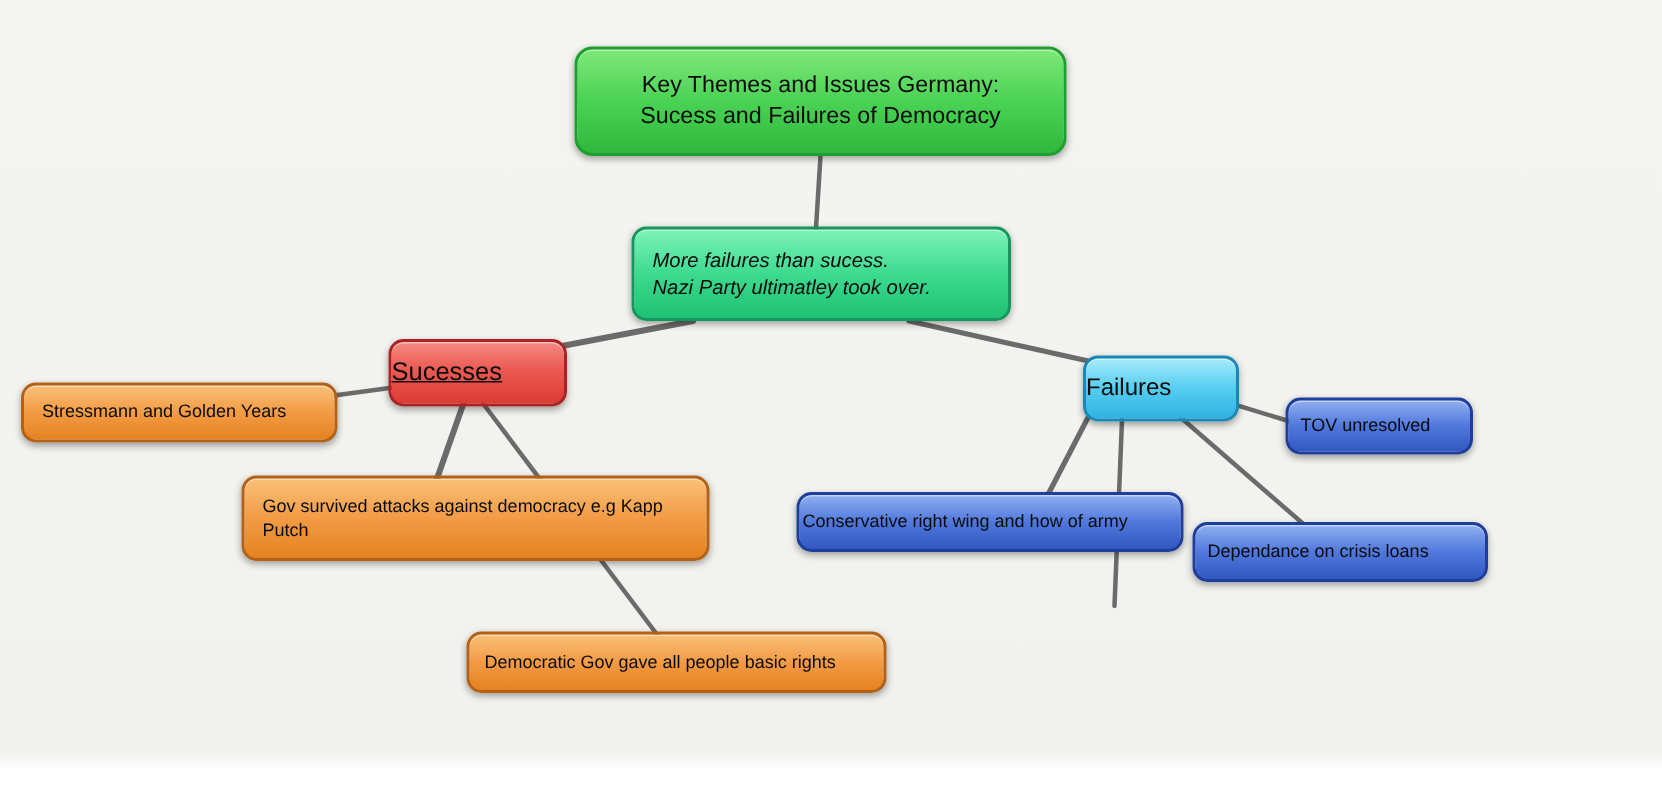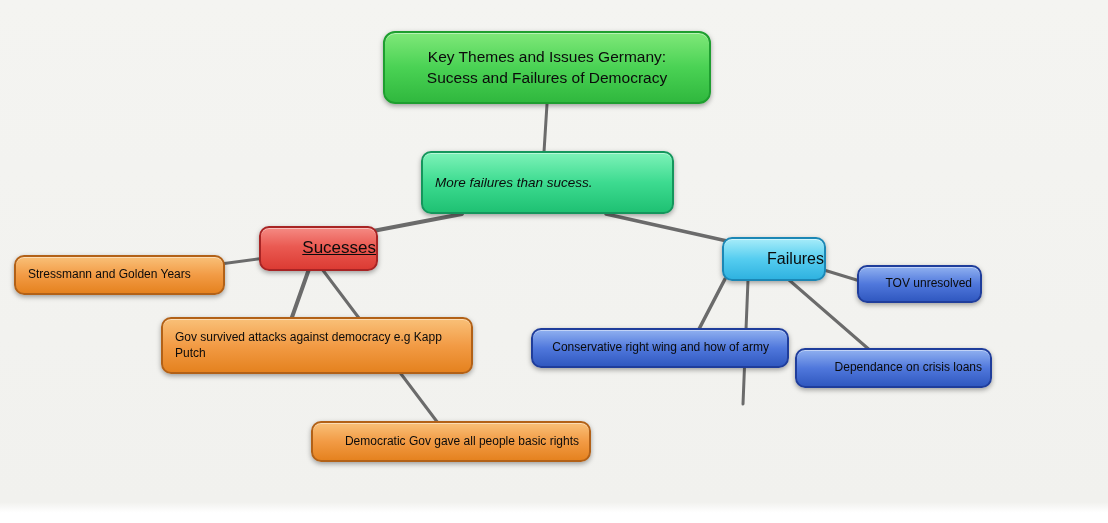--- a/index.html
+++ b/index.html
@@ -17,21 +17,21 @@
   .edges line{stroke:var(--edge,#6b6b6b);stroke-linecap:round;}
   .node{
     position:absolute;
     box-sizing:border-box;
     border-radius:10px;
     border:2px solid #444;
     color:#0b0b0b;
     display:flex;
     flex-direction:column;
     justify-content:center;
-    align-items:flex-end;
+    align-items:flex-start;
     text-align:center;
     box-shadow:0 2px 5px rgba(0,0,0,0.35), inset 0 1px 0 rgba(255,255,255,0.45);
     line-height:1.3;
     cursor:default;
   }
   .node .ln{display:block;width:100%;}
   .left{align-items:flex-start;text-align:left;}
   .green{
     border-color:#1e9e2f;
     background:linear-gradient(180deg,#7fe879 0%, #4ad254 50%, #30b83e 100%);
@@ -59,21 +59,21 @@
   }
 
   
   #n-root{left:383px;top:31px;width:328px;height:73px;font-size:15.5px;border-radius:12px;}
   #n-summary{left:421px;top:151px;width:253px;height:63px;font-size:13.5px;padding:0 12px;font-style:italic;}
   #n-successes{left:259px;top:226px;width:119px;height:45px;font-size:17px;}
   #n-failures{left:722px;top:237px;width:104px;height:44px;font-size:16px;}
   #n-stressmann{left:14px;top:255px;width:211px;height:40px;font-size:12px;padding:16px 12px;}
   #n-kapp{left:161px;top:317px;width:312px;height:57px;font-size:12px;padding:16px 12px;}
   #n-rights{left:311px;top:421px;width:280px;height:41px;font-size:12px;padding:0 10px;}
-  #n-conservative{left:531px;top:328px;width:258px;height:40px;font-size:12px;padding:0 18px;}
+  #n-conservative{left:531px;top:328px;width:258px;height:40px;font-size:12px;padding:0 2px;}
   #n-tov{left:857px;top:265px;width:125px;height:38px;font-size:12px;padding:0 8px;}
   #n-loans{left:795px;top:348px;width:197px;height:40px;font-size:12px;padding:0 8px;}
   #n-hyper{left:638px;top:401px;width:200px;height:39px;font-size:12px;padding:0 8px;}
 
   .bottom-strip{position:absolute;left:0;bottom:0;width:1108px;height:10px;background:#ffffff;}
 </style>
 </head>
 <body>
 
 <div class="canvas">
@@ -91,20 +91,21 @@
     <line x1="801" y1="263" x2="860" y2="281" stroke-width="3"></line>
   </svg>
 
   <div id="n-root" class="node green">
     <span class="ln">Key Themes and Issues Germany:</span>
     <span class="ln">Sucess and Failures of Democracy</span>
   </div>
 
   <div id="n-summary" class="node teal left">
     <span class="ln">More failures than sucess.</span>
+    <span class="ln">Nazi Party ultimatley took over.</span>
   </div>
 
   <div id="n-successes" class="node red">
     <span>Sucesses</span>
   </div>
 
   <div id="n-failures" class="node cyan">
     <span>Failures</span>
   </div>
 

